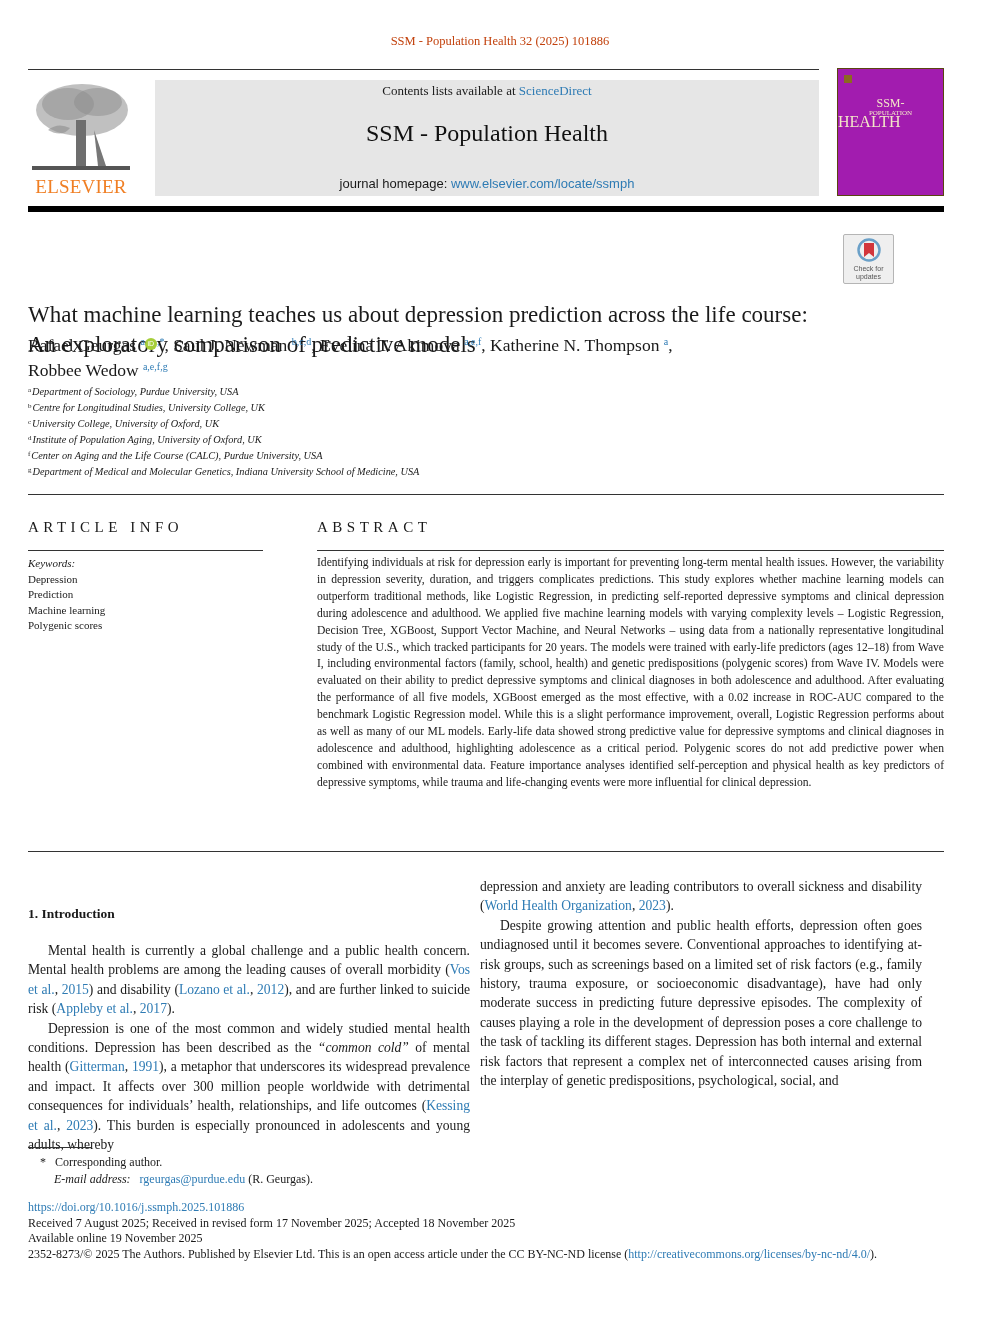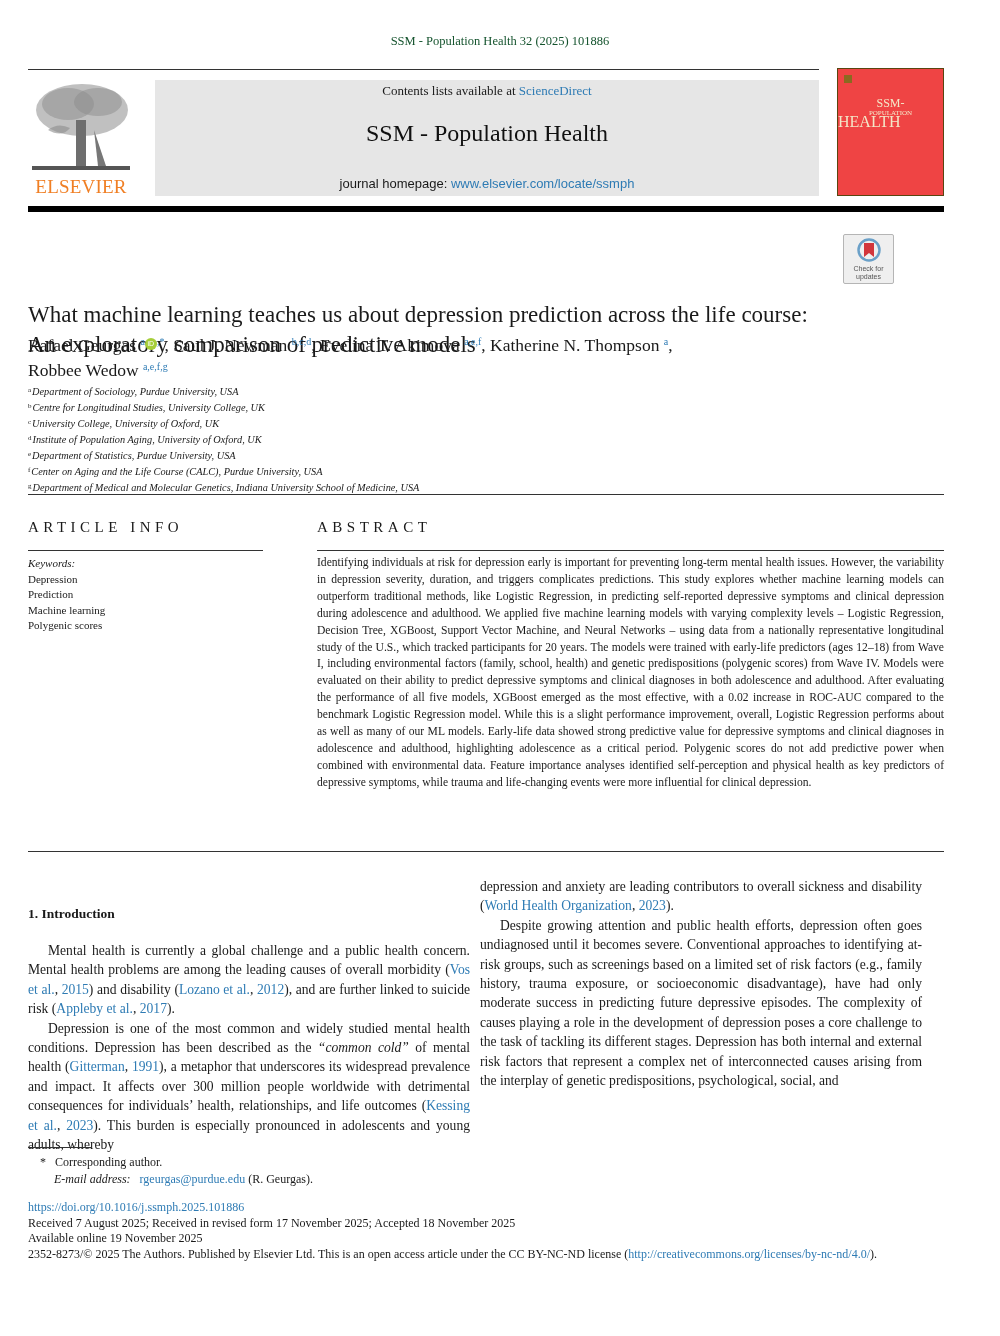--- a/index.html
+++ b/index.html
@@ -1,33 +1,33 @@
 <!DOCTYPE html>
 <html><head>
 <meta charset="utf-8">
 <style>
   * { box-sizing: border-box; margin: 0; padding: 0; }
   html, body { width: 1000px; height: 1336px; background: #ffffff; }
   body { position: relative; font-family: "Liberation Serif", "DejaVu Serif", serif; color: #1a1a1a; overflow: hidden; }
   a, .link { color: #2e7bb4; text-decoration: none; }
 
-  .running-head { position: absolute; top: 34px; left: 0; width: 1000px; text-align: center; font-size: 12.5px; color: #14532d; }
+  .running-head { position: absolute; top: 34px; left: 0; width: 1000px; text-align: center; font-size: 12.5px; color: #c2410c; }
 
   .top-rule { position: absolute; top: 69px; left: 28px; width: 791px; height: 1px; background: #333; }
 
   .publisher-logo { position: absolute; top: 80px; left: 28px; width: 106px; height: 118px; }
   .publisher-logo .tree { position: absolute; top: 0; left: 0; width: 106px; height: 96px; }
   .publisher-logo .wordmark { position: absolute; bottom: 0; left: 0; width: 106px; text-align: center; font-size: 19px; color: #f07f24; letter-spacing: 0.2px; }
 
   .masthead-box { position: absolute; top: 80px; left: 155px; width: 664px; height: 116px; background: #e6e6e6; }
   .masthead-contents { position: absolute; top: 3px; width: 100%; text-align: center; font-size: 13px; }
   .masthead-title { position: absolute; top: 40px; width: 100%; text-align: center; font-size: 24px; color: #111; }
   .masthead-homepage { position: absolute; top: 96px; width: 100%; text-align: center; font-size: 13px; font-family: "Liberation Sans", "DejaVu Sans", sans-serif; }
 
-  .journal-cover { position: absolute; top: 68px; left: 837px; width: 107px; height: 128px; background: #ef4444; border: 1px solid #5a4510; }
+  .journal-cover { position: absolute; top: 68px; left: 837px; width: 107px; height: 128px; background: #a21caf; border: 1px solid #5a4510; }
   .journal-cover .mini-logo { position: absolute; top: 6px; left: 6px; width: 8px; height: 8px; background: #8a6a20; }
   .journal-cover .cover-t1 { position: absolute; top: 28px; width: 100%; text-align: center; color: #f3e7c8; font-size: 12px; line-height: 12px; }
   .journal-cover .cover-t2 { position: absolute; top: 40px; width: 100%; text-align: center; color: #f3e7c8; font-size: 7px; line-height: 8px; }
   .journal-cover .cover-t3 { position: absolute; top: 47px; width: 100%; color: #f3e7c8; font-size: 16px; line-height: 12px; }
 
   .thick-rule { position: absolute; top: 206px; left: 28px; width: 916px; height: 6px; background: #000; }
 
   .check-updates { position: absolute; top: 234px; left: 843px; width: 51px; height: 50px; border: 1px solid #b5b5b5; background: #efefef; border-radius: 2px; }
   .check-updates .cu-icon { position: absolute; top: 3px; left: 13px; width: 24px; height: 24px; }
   .check-updates .cu-text { position: absolute; top: 30px; width: 100%; text-align: center; font-family: "Liberation Sans", "DejaVu Sans", sans-serif; font-size: 7px; line-height: 8px; color: #555; }
@@ -122,21 +122,20 @@
 
 <h1 class="article-title" style="font-weight:normal;margin-top:40px;">What machine learning teaches us about depression prediction across the life course: An exploratory comparison of predictive models</h1>
 
 <div class="authors" id="authors"><span><span>Rafael Geurgas </span><sup>a</sup><span class="orcid-icon">iD</span><sup>,*</sup></span><span>, </span><span><span>Saul J. Newman </span><sup>b,c,d</sup></span><span>, </span><span><span>Evelina T. Akimova </span><sup>a,e,f</sup></span><span>, </span><span><span>Katherine N. Thompson </span><sup>a</sup></span><span>, </span><br><span><span>Robbee Wedow </span><sup>a,e,f,g</sup></span></div>
 
 <div class="affiliations" id="affiliations">
     <div><sup>a</sup><span>Department of Sociology, Purdue University, USA</span></div>
     <div><sup>b</sup><span>Centre for Longitudinal Studies, University College, UK</span></div>
     <div><sup>c</sup><span>University College, University of Oxford, UK</span></div>
     <div><sup>d</sup><span>Institute of Population Aging, University of Oxford, UK</span></div>
-    <div><sup>e</sup><span>Department of Statistics, Purdue University, USA</span></div>
     <div><sup>f</sup><span>Center on Aging and the Life Course (CALC), Purdue University, USA</span></div>
     <div><sup>g</sup><span>Department of Medical and Molecular Genetics, Indiana University School of Medicine, USA</span></div>
   </div>
 
 <div class="rule-affil"></div>
 
 <div class="info-heading">ARTICLE INFO</div>
 <div class="info-rule"></div>
 <div class="keywords">
   <div class="kw-label">Keywords:</div>

